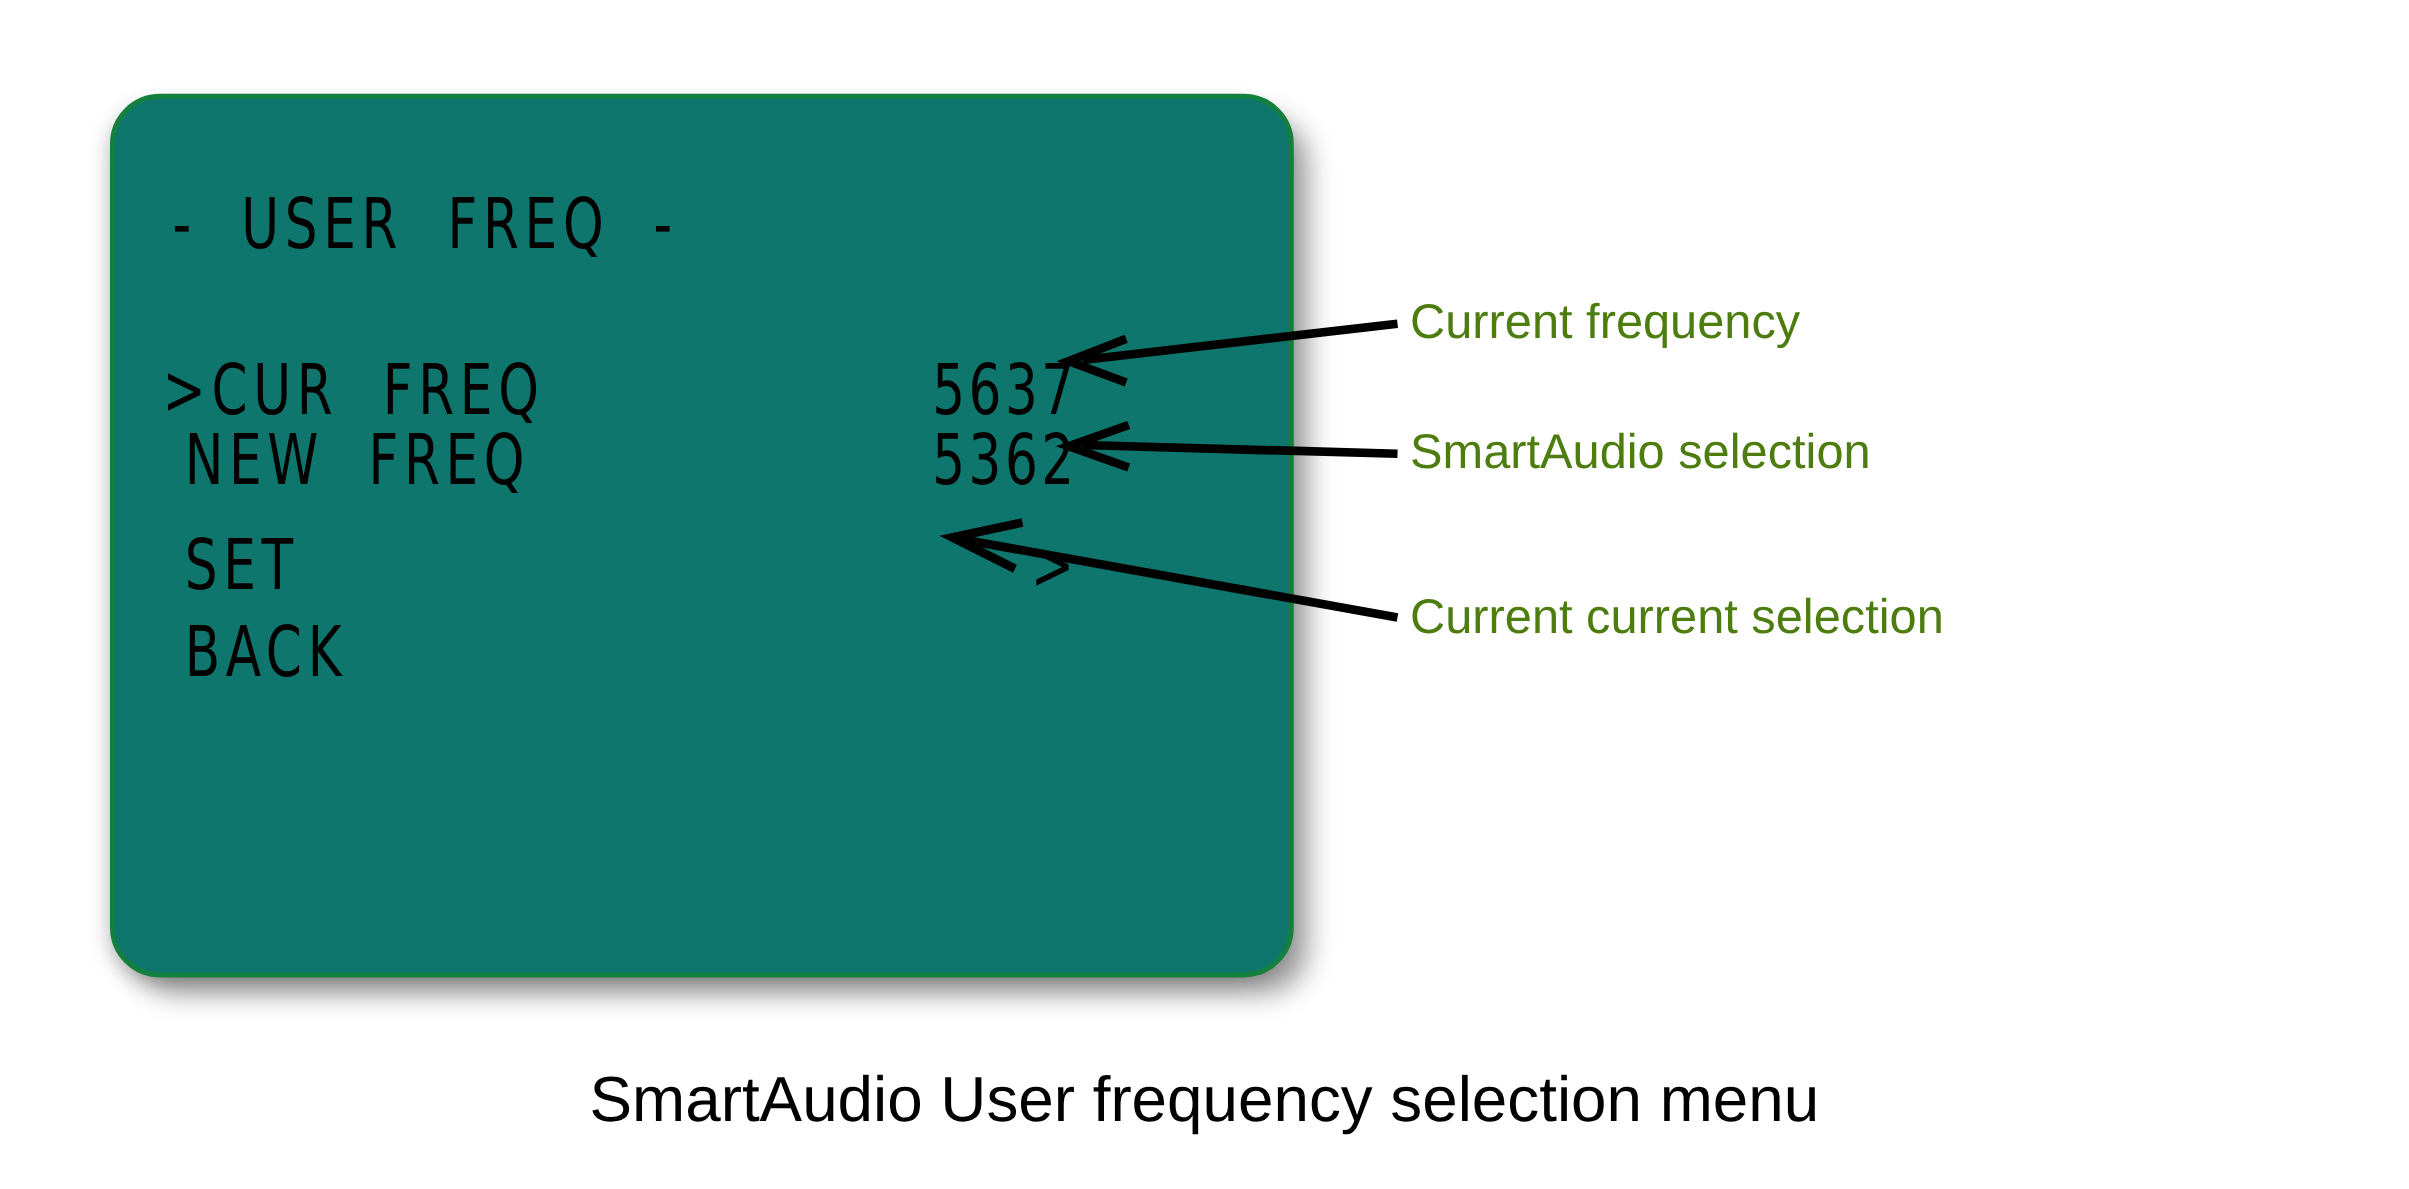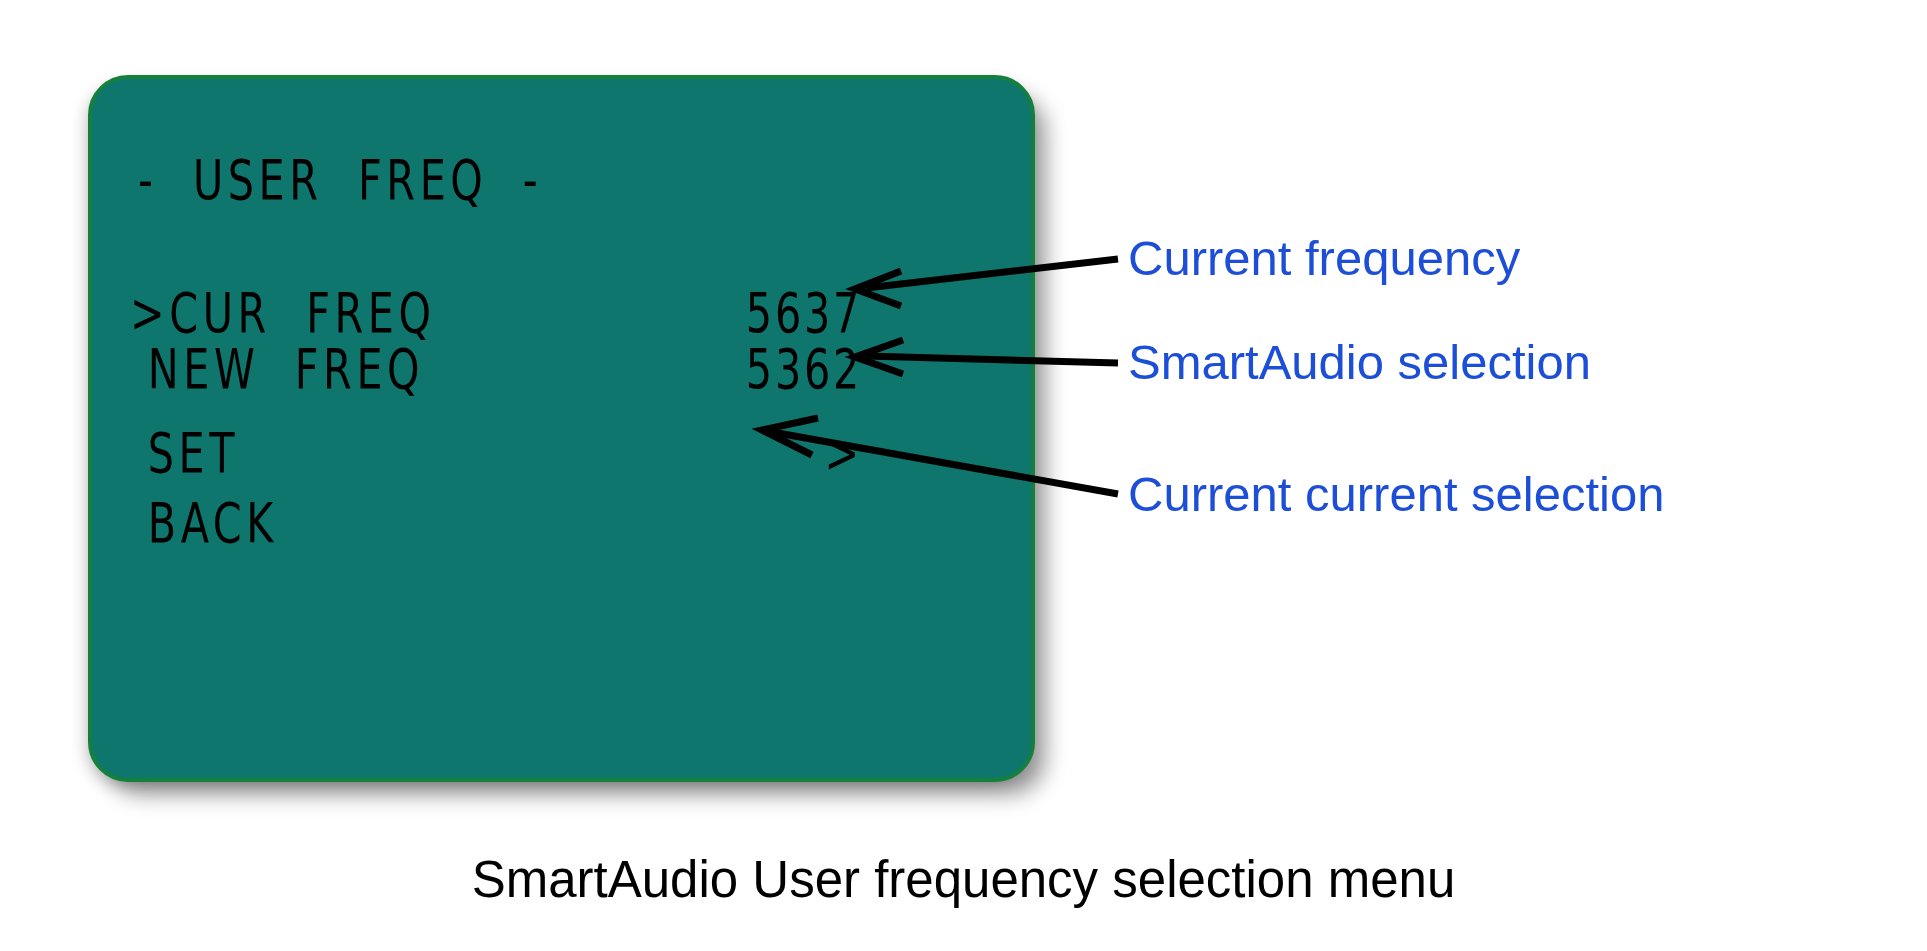--- a/index.html
+++ b/index.html
@@ -99,23 +99,23 @@
     width: 270px;
     text-align: right;
     transform: scaleX(0.82);
     transform-origin: right center;
   }
 
   
   .annot {
     position: absolute;
     font-family: "Liberation Sans", sans-serif;
-    font-size: 49px;
+    font-size: 39px;
     line-height: 44px;
-    color: #1d4ed8;
+    color: #4d7c0f;
     white-space: nowrap;
     z-index: 4;
   }
   .annot-1 { left: 1128px; top: 236px; }
   .annot-2 { left: 1128px; top: 340px; }
   .annot-3 { left: 1128px; top: 472px; }
 
   
   .caption {
     position: absolute;

